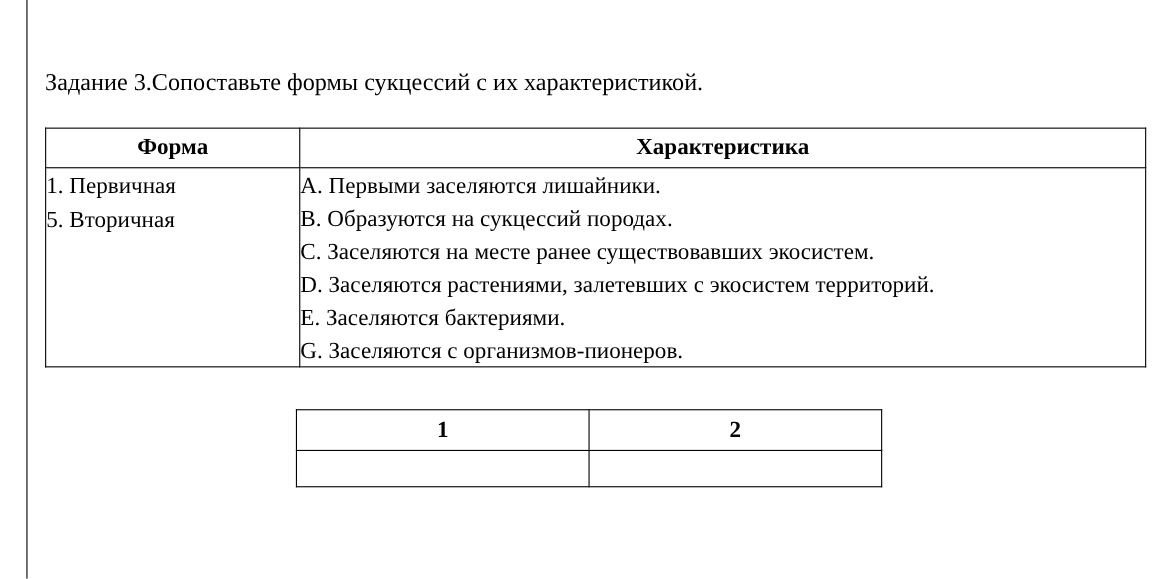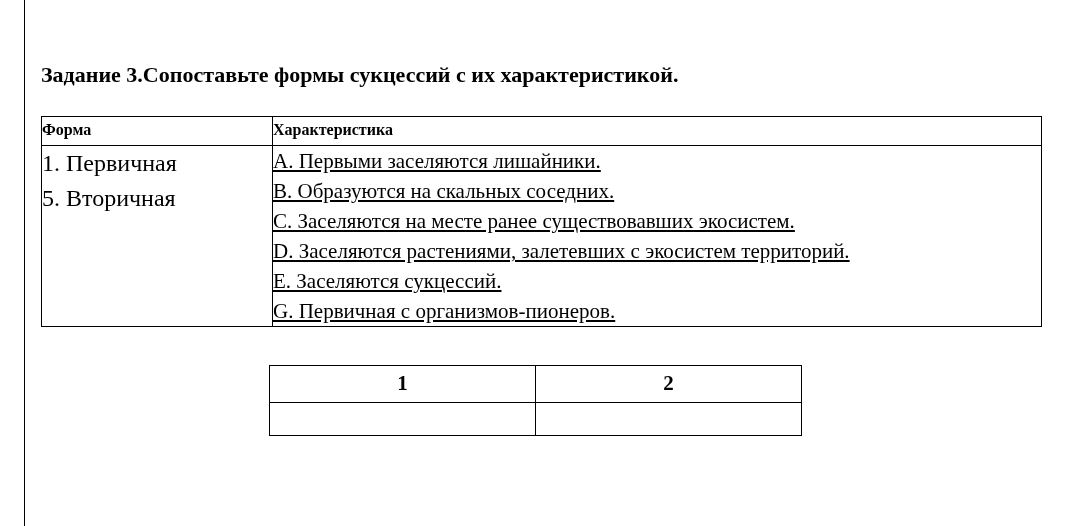--- a/index.html
+++ b/index.html
@@ -29,61 +29,60 @@
     top: 0;
     width: 1000px;
   }
   .task-heading {
     margin-top: 62px;
     font-size: 22px;
     line-height: 1.2;
     white-space: nowrap;
   }
   .task-heading .task-label {
-    font-weight: bold;
+    font-weight: normal;
     margin-top: 20px;
   }
   .task-heading .task-text {
-    font-weight: bold;
+    font-weight: normal;
   }
   
   .match-table {
     margin-top: 28px;
     width: 1000px;
     border-collapse: collapse;
     table-layout: fixed;
   }
   .match-table td, .match-table th {
     border: 1px solid #000000;
     vertical-align: top;
     padding: 0;
   }
   .match-table th {
-    font-size: 16px;
+    font-size: 21px;
     font-weight: bold;
-    text-align: left;
+    text-align: center;
     padding: 4px 0 6px 0;
     border-top: 1px solid #000000;
     border-bottom: 1px solid #000000;
   }
   .col-form { width: 231px; }
   .col-char  { width: 769px; }
   .cell-form {
     padding: 22px 0 18px 14px;
-    font-size: 24px;
+    font-size: 21px;
     line-height: 1.45;
   }
   .cell-char {
     padding: 22px 0 16px 14px;
     font-size: 21px;
     line-height: 1.43;
   }
   .cell-char .char-line {
     white-space: normal;
-    text-decoration: underline;
   }
   
   .answer-wrap {
     margin-top: 38px;
     padding-left: 228px;
   }
   .answer-table {
     border-collapse: collapse;
     table-layout: fixed;
     width: 530px;
@@ -126,25 +125,25 @@
       </tr>
     </thead>
     <tbody>
       <tr>
         <td class="cell-form">
           <div>1. Первичная</div>
           <div>5. Вторичная</div>
         </td>
         <td class="cell-char">
           <div class="char-line">A. Первыми заселяются лишайники.</div>
-          <div class="char-line">B. Образуются на скальных соседних.</div>
+          <div class="char-line">B. Образуются на сукцессий породах.</div>
           <div class="char-line">C. Заселяются на месте ранее существовавших экосистем.</div>
           <div class="char-line">D. Заселяются  растениями, залетевших с экосистем территорий.</div>
-          <div class="char-line">E. Заселяются сукцессий.</div>
-          <div class="char-line">G. Первичная с организмов-пионеров.</div>
+          <div class="char-line">E. Заселяются бактериями.</div>
+          <div class="char-line">G. Заселяются с организмов-пионеров.</div>
         </td>
       </tr>
     </tbody>
   </table>
 
   <div class="answer-wrap">
     <table class="answer-table">
       <thead>
         <tr>
           <th>1</th>

